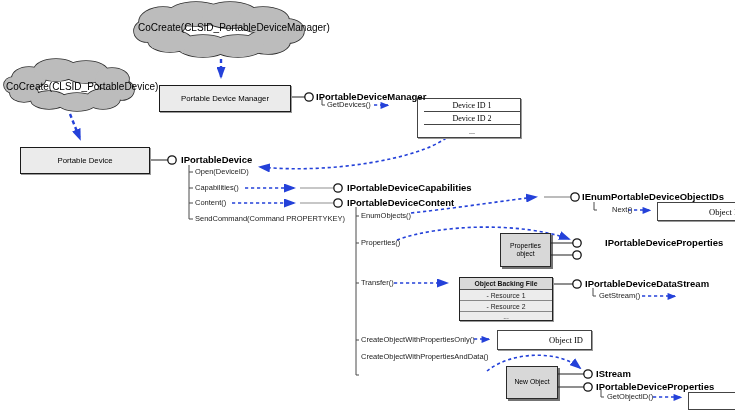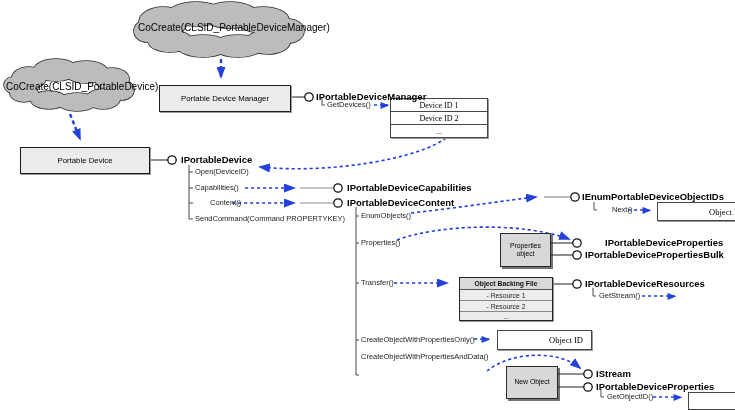--- a/index.html
+++ b/index.html
@@ -151,41 +151,40 @@
     <path class="bracket" d="M593,288 L593,296 L596,296"></path>
     <path class="bracket" d="M601,389 L601,397 L604,397"></path>
   </svg>
 
   <div class="lbl cloud-label" style="left:138px;top:23px;width:168px;">CoCreate(CLSID_PortableDeviceManager)</div>
   <div class="lbl cloud-label" style="left:6px;top:82px;width:128px;text-align:center;">CoCreate(CLSID_PortableDevice)</div>
 
   <div class="node-box" style="left:159px;top:85px;width:130px;height:25px;">Portable Device Manager</div>
   <div class="node-box" style="left:20px;top:147px;width:128px;height:25px;">Portable Device</div>
 
-  <div class="idtable" style="left:390px;top:98px;width:96px;">
+  <div class="idtable" style="left:417px;top:98px;width:96px;padding-left:6px;">
     <div class="row">Device ID 1</div>
     <div class="row">Device ID 2</div>
     <div class="row">...</div>
   </div>
 
   <div class="lbl iface" style="left:316px;top:92px;">IPortableDeviceManager</div>
   <div class="lbl iface" style="left:181px;top:155px;text-align:center;">IPortableDevice</div>
   <div class="lbl iface" style="left:347px;top:183px;">IPortableDeviceCapabilities</div>
   <div class="lbl iface" style="left:347px;top:198px;">IPortableDeviceContent</div>
   <div class="lbl iface" style="left:582px;top:192px;">IEnumPortableDeviceObjectIDs</div>
   <div class="lbl iface" style="left:585px;top:238px;margin-left:20px;">IPortableDeviceProperties</div>
-  <div class="lbl iface" style="left:585px;top:250px;">IPortableDevicePropertiesBulk</div>
-  <div class="lbl iface" style="left:585px;top:279px;">IPortableDeviceResources</div>
+  <div class="lbl iface" style="left:585px;top:279px;">IPortableDeviceDataStream</div>
   <div class="lbl iface" style="left:596px;top:369px;">IStream</div>
   <div class="lbl iface" style="left:596px;top:382px;">IPortableDeviceProperties</div>
 
   <div class="lbl method" style="left:327px;top:101px;">GetDevices()</div>
   <div class="lbl method" style="left:195px;top:168px;">Open(DeviceID)</div>
   <div class="lbl method" style="left:195px;top:184px;">Capabilities()</div>
-  <div class="lbl method" style="left:210px;top:199px;">Content()</div>
+  <div class="lbl method" style="left:195px;top:199px;">Content()</div>
   <div class="lbl method" style="left:195px;top:215px;">SendCommand(Command PROPERTYKEY)</div>
   <div class="lbl method" style="left:361px;top:212px;">EnumObjects()</div>
   <div class="lbl method" style="left:361px;top:239px;">Properties()</div>
   <div class="lbl method" style="left:361px;top:279px;">Transfer()</div>
   <div class="lbl method" style="left:361px;top:336px;">CreateObjectWithPropertiesOnly()</div>
   <div class="lbl method" style="left:361px;top:353px;">CreateObjectWithPropertiesAndData()</div>
   <div class="lbl method" style="left:600px;top:206px;padding-left:12px;">Next()</div>
   <div class="lbl method" style="left:599px;top:292px;">GetStream()</div>
   <div class="lbl method" style="left:607px;top:393px;">GetObjectID()</div>
 

